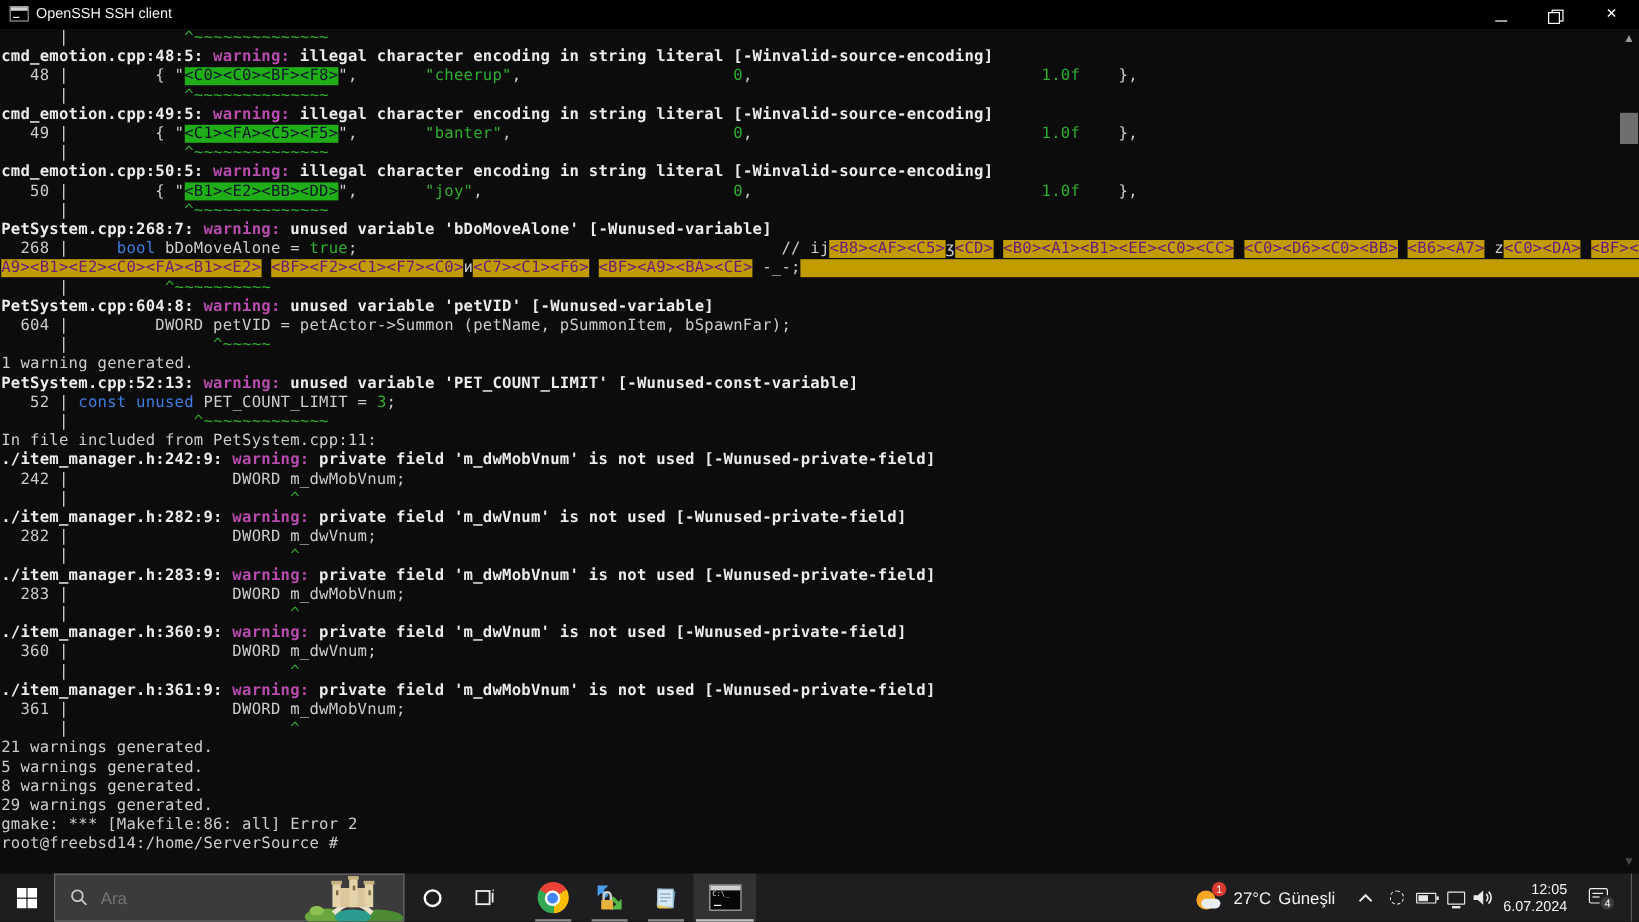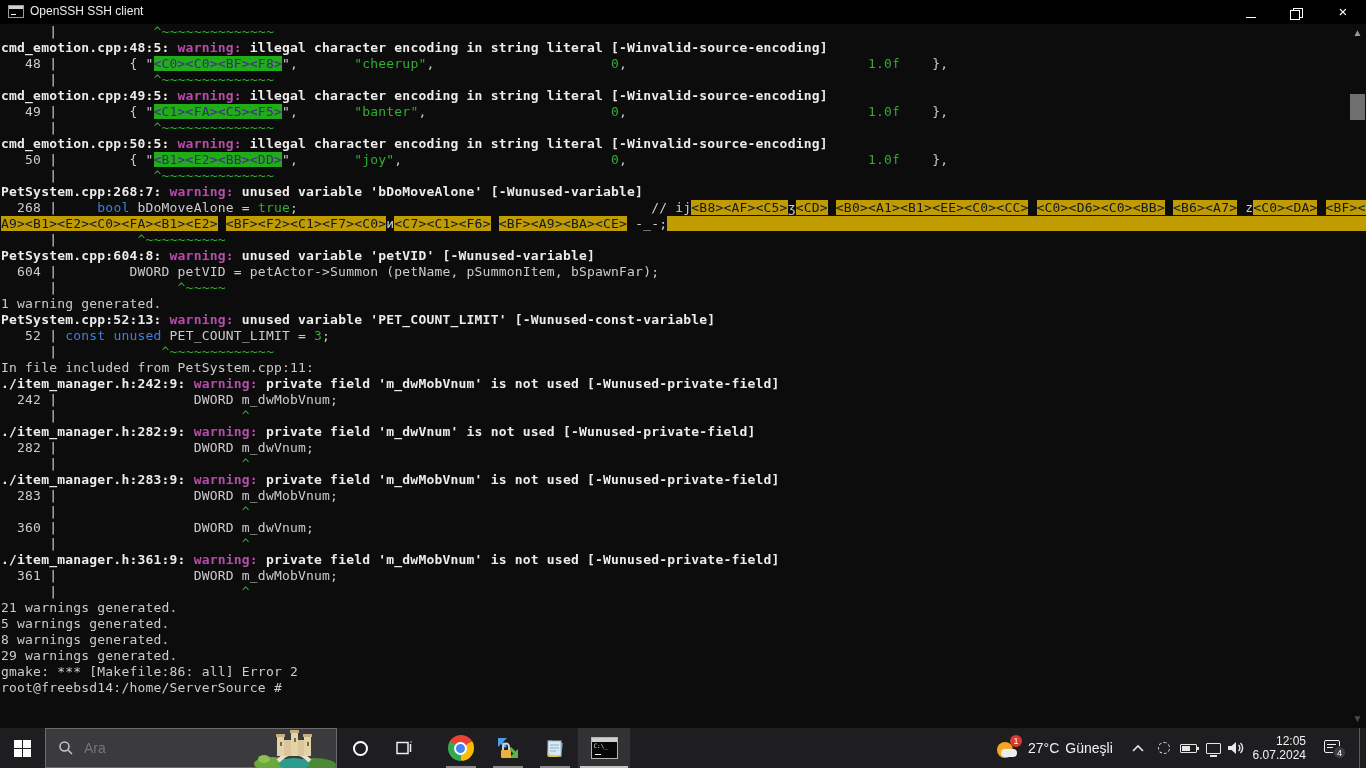--- a/index.html
+++ b/index.html
@@ -19,23 +19,23 @@
   .wbtn.close{color:#fff;font-size:15px;line-height:22px;text-align:center;padding:0;}
   
   .terminal{position:absolute;top:24px;left:0;width:1366px;height:704px;background:#0c0c0c;}
   .tbody{position:absolute;top:0;left:1px;}
   .trow{white-space:pre;height:16px;line-height:16px;font-family:"DejaVu Sans Mono",monospace;
         font-size:13px;letter-spacing:0.2px;}
   .t-p {color:#cccccc;}
   .t-hb{color:#ececec;font-weight:bold;}
   .t-mg{color:#b84cae;font-weight:bold;}
   .t-gr{color:#2fae2f;}
-  .t-gb{background:#1fae18;color:#4c1d95;}
+  .t-gb{background:#1fae18;color:#0f172a;}
   .t-bl{color:#3f7de0;}
-  .t-yl{background:#c19c00;color:#0f172a;text-align:center;}
+  .t-yl{background:#c19c00;color:#701a75;text-align:center;}
   .t-yf{background:#c19c00;}
   
   .sbar{position:absolute;top:0;right:0;width:17px;height:704px;}
   .sbar .thumb{position:absolute;left:1px;top:70px;width:15px;height:26px;background:#6f6f6f;}
   .sbar .arr{position:absolute;left:0;width:17px;text-align:center;color:#9a9a9a;font-size:10px;height:14px;line-height:14px;}
   .sbar .up{top:2px;} .sbar .down{bottom:2px;color:#4a4a4a;}
   
   .taskbar{position:absolute;bottom:0;left:0;width:1366px;height:40px;background:#1e1e20;padding-left:23px;}
   .taskbar *{box-sizing:border-box;}
   .tb-abs{position:absolute;top:0;height:40px;display:flex;align-items:center;justify-content:center;
@@ -138,20 +138,21 @@
       <div class="trow"><span class="t-p">In file included from PetSystem.cpp:11:</span></div>
       <div class="trow"><span class="t-hb">./item_manager.h:242:9: </span><span class="t-mg">warning: </span><span class="t-hb">private field 'm_dwMobVnum' is not used [-Wunused-private-field]</span></div>
       <div class="trow"><span class="t-p">  242 |                 DWORD m_dwMobVnum;</span></div>
       <div class="trow"><span class="t-p">      |                       </span><span class="t-gr">^</span></div>
       <div class="trow"><span class="t-hb">./item_manager.h:282:9: </span><span class="t-mg">warning: </span><span class="t-hb">private field 'm_dwVnum' is not used [-Wunused-private-field]</span></div>
       <div class="trow"><span class="t-p">  282 |                 DWORD m_dwVnum;</span></div>
       <div class="trow"><span class="t-p">      |                       </span><span class="t-gr">^</span></div>
       <div class="trow"><span class="t-hb">./item_manager.h:283:9: </span><span class="t-mg">warning: </span><span class="t-hb">private field 'm_dwMobVnum' is not used [-Wunused-private-field]</span></div>
       <div class="trow"><span class="t-p">  283 |                 DWORD m_dwMobVnum;</span></div>
       <div class="trow"><span class="t-p">      |                       </span><span class="t-gr">^</span></div>
+      <div class="trow"><span class="t-hb">./item_manager.h:360:9: </span><span class="t-mg">warning: </span><span class="t-hb">private field 'm_dwVnum' is not used [-Wunused-private-field]</span></div>
       <div class="trow"><span class="t-p">  360 |                 DWORD m_dwVnum;</span></div>
       <div class="trow"><span class="t-p">      |                       </span><span class="t-gr">^</span></div>
       <div class="trow"><span class="t-hb">./item_manager.h:361:9: </span><span class="t-mg">warning: </span><span class="t-hb">private field 'm_dwMobVnum' is not used [-Wunused-private-field]</span></div>
       <div class="trow"><span class="t-p">  361 |                 DWORD m_dwMobVnum;</span></div>
       <div class="trow"><span class="t-p">      |                       </span><span class="t-gr">^</span></div>
       <div class="trow"><span class="t-p">21 warnings generated.</span></div>
       <div class="trow"><span class="t-p">5 warnings generated.</span></div>
       <div class="trow"><span class="t-p">8 warnings generated.</span></div>
       <div class="trow"><span class="t-p">29 warnings generated.</span></div>
       <div class="trow"><span class="t-p">gmake: *** [Makefile:86: all] Error 2</span></div>

